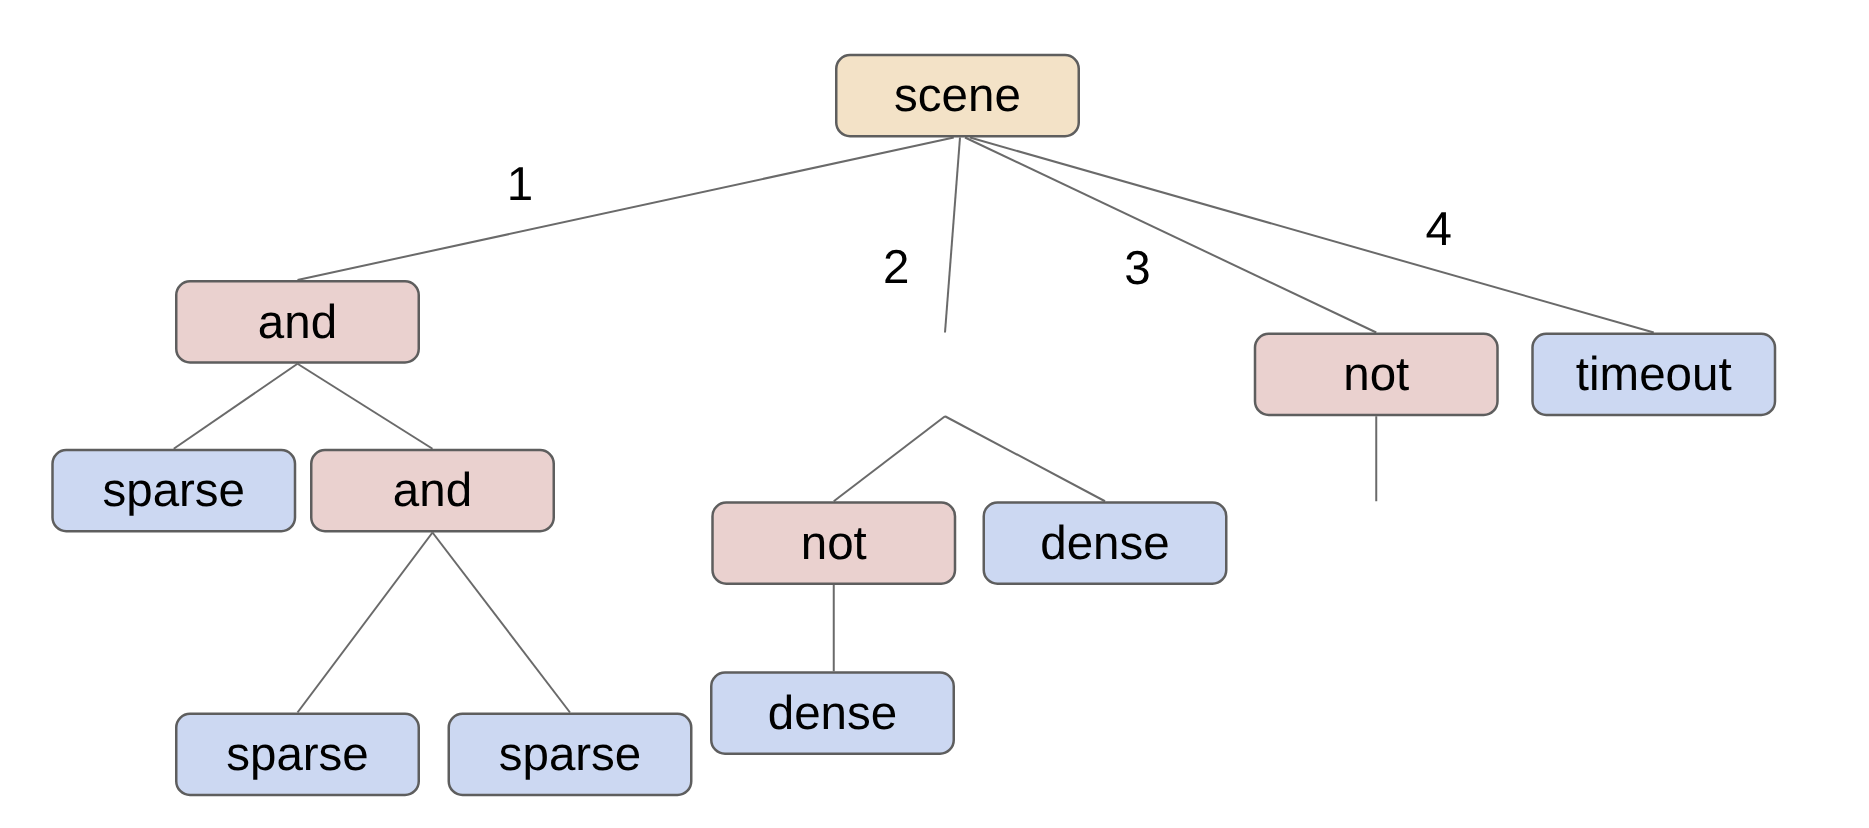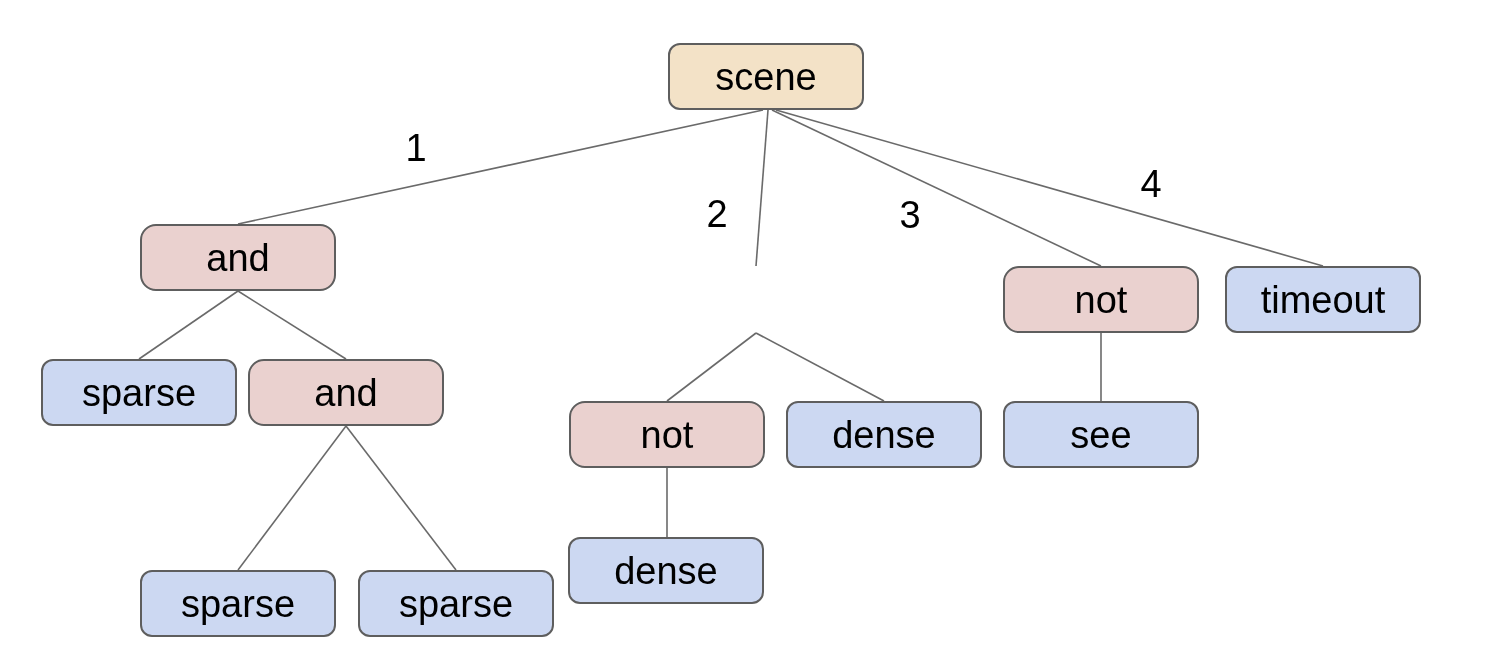--- a/index.html
+++ b/index.html
@@ -37,21 +37,21 @@
     border: 2px solid var(--node-border);
     border-radius: 12px;
     display: flex;
     align-items: center;
     justify-content: center;
     font-size: 38px;
     color: var(--text);
     line-height: 1;
   }
   .node.root    { background: var(--root-fill); }
-  .node.operator{ background: var(--operator-fill); border-radius: 16px; }
+  .node.operator{ background: var(--operator-fill); }
   .node.leaf    { background: var(--leaf-fill); }
   .edge-label {
     position: absolute;
     transform: translate(-50%, -50%);
     font-size: 38px;
     color: var(--text);
     line-height: 1;
   }
 </style>
 </head>
@@ -105,23 +105,20 @@
   </div>
 
   <div class="node operator" style="left:569px;top:401px">
     <span>not</span>
   </div>
 
   <div class="node leaf" style="left:786px;top:401px">
     <span>dense</span>
   </div>
 
-  <div class="node leaf" style="left:1003px;top:401px">
-    <span>see</span>
-  </div>
 
   <div class="node leaf" style="left:140px;top:570px">
     <span>sparse</span>
   </div>
 
   <div class="node leaf" style="left:358px;top:570px">
     <span>sparse</span>
   </div>
 
   <div class="node leaf" style="left:568px;top:537px">

